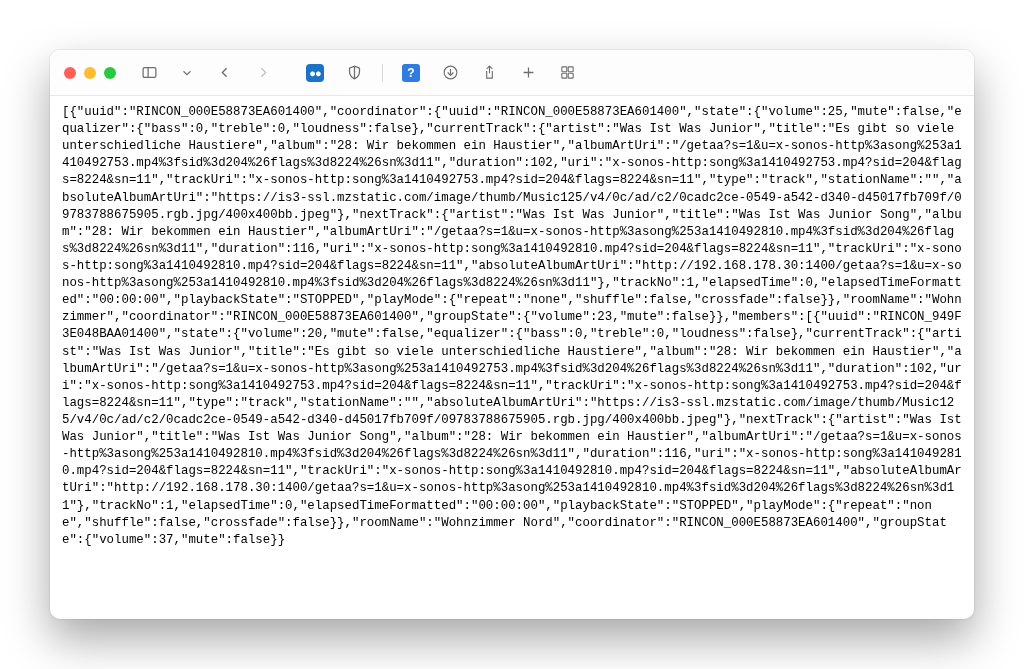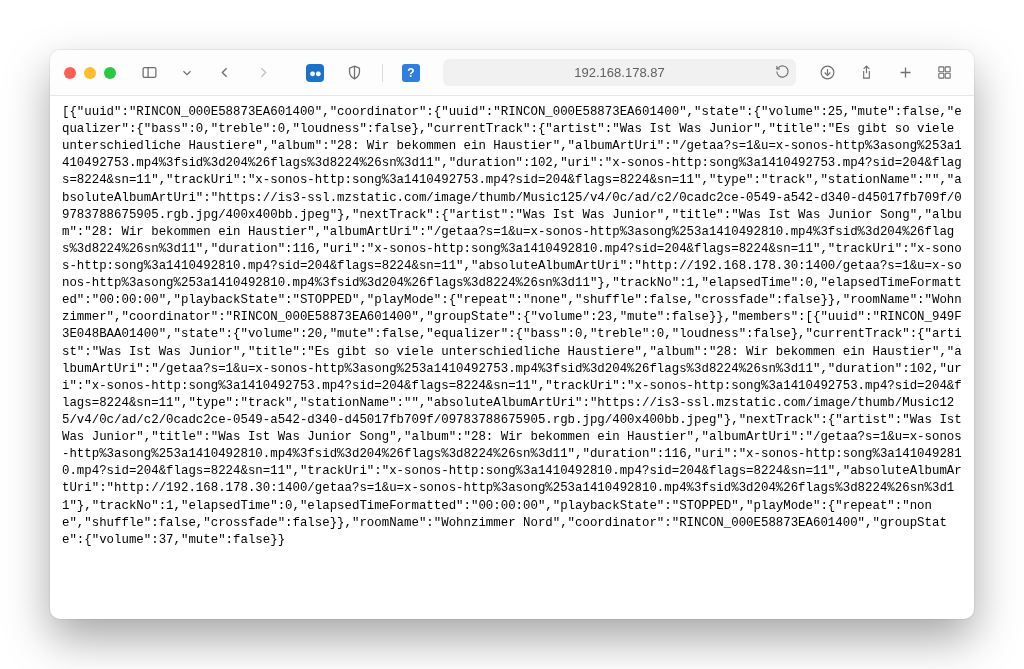--- a/index.html
+++ b/index.html
@@ -136,29 +136,20 @@
       <svg viewBox="0 0 24 24" fill="none" stroke="currentColor" stroke-width="1.8">
         <path d="M12 3l7 3v5c0 5-3 8-7 10-4-2-7-5-7-10V6l7-3z"></path>
         <line x1="12" y1="3" x2="12" y2="21"></line>
       </svg>
     </button>
     <div class="vsep"></div>
     <button class="tool-btn">
       <span class="icon-q">?</span>
     </button>
 
-    <div class="address-bar">
-      <span>192.168.178.87</span>
-      <span class="reload-btn">
-        <svg width="15" height="15" viewBox="0 0 24 24" fill="none" stroke="currentColor" stroke-width="1.8">
-          <path d="M3 12a9 9 0 1 0 3-6.7L3 8"></path>
-          <polyline points="3 3 3 8 8 8"></polyline>
-        </svg>
-      </span>
-    </div>
 
     <button class="tool-btn">
       <svg viewBox="0 0 24 24" fill="none" stroke="currentColor" stroke-width="1.6">
         <circle cx="12" cy="12" r="9"></circle>
         <line x1="12" y1="7" x2="12" y2="15"></line>
         <polyline points="8 12 12 16 16 12"></polyline>
       </svg>
     </button>
     <button class="tool-btn">
       <svg viewBox="0 0 24 24" fill="none" stroke="currentColor" stroke-width="1.6">

